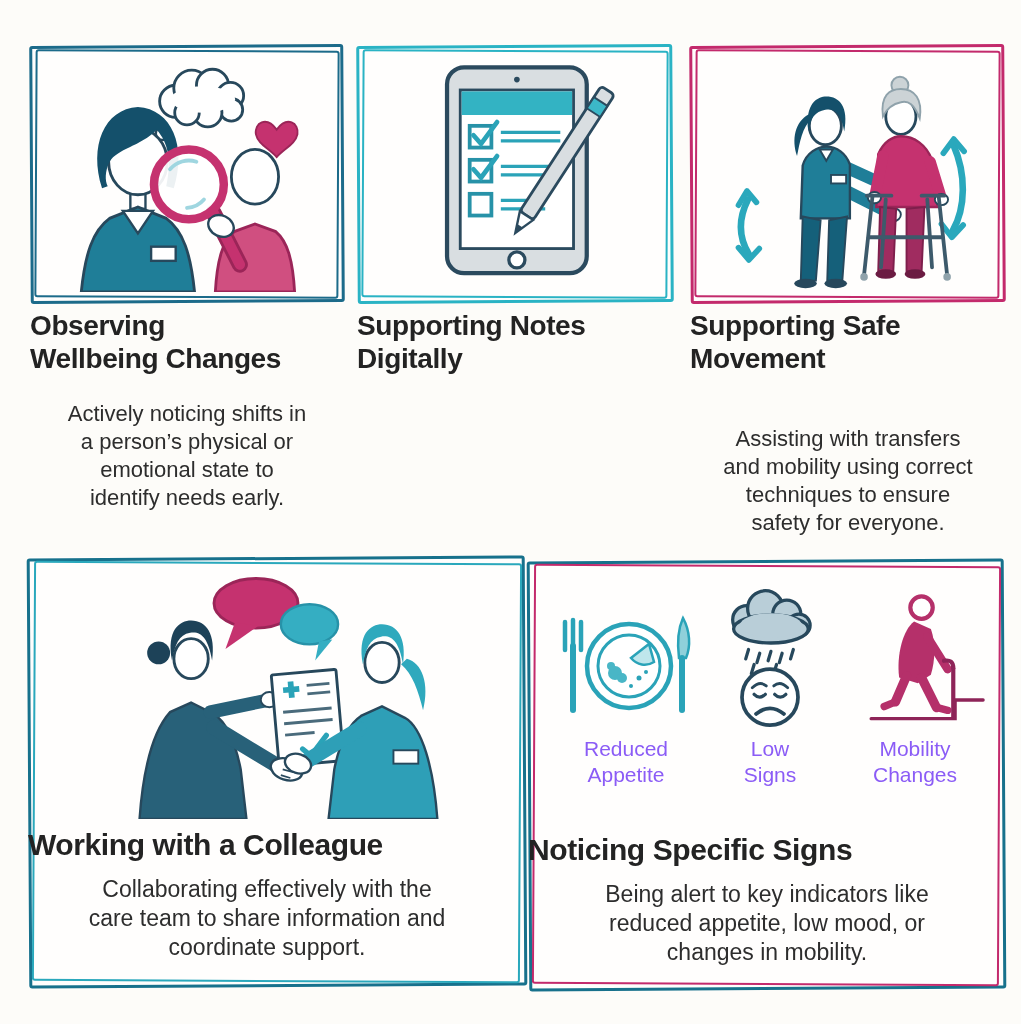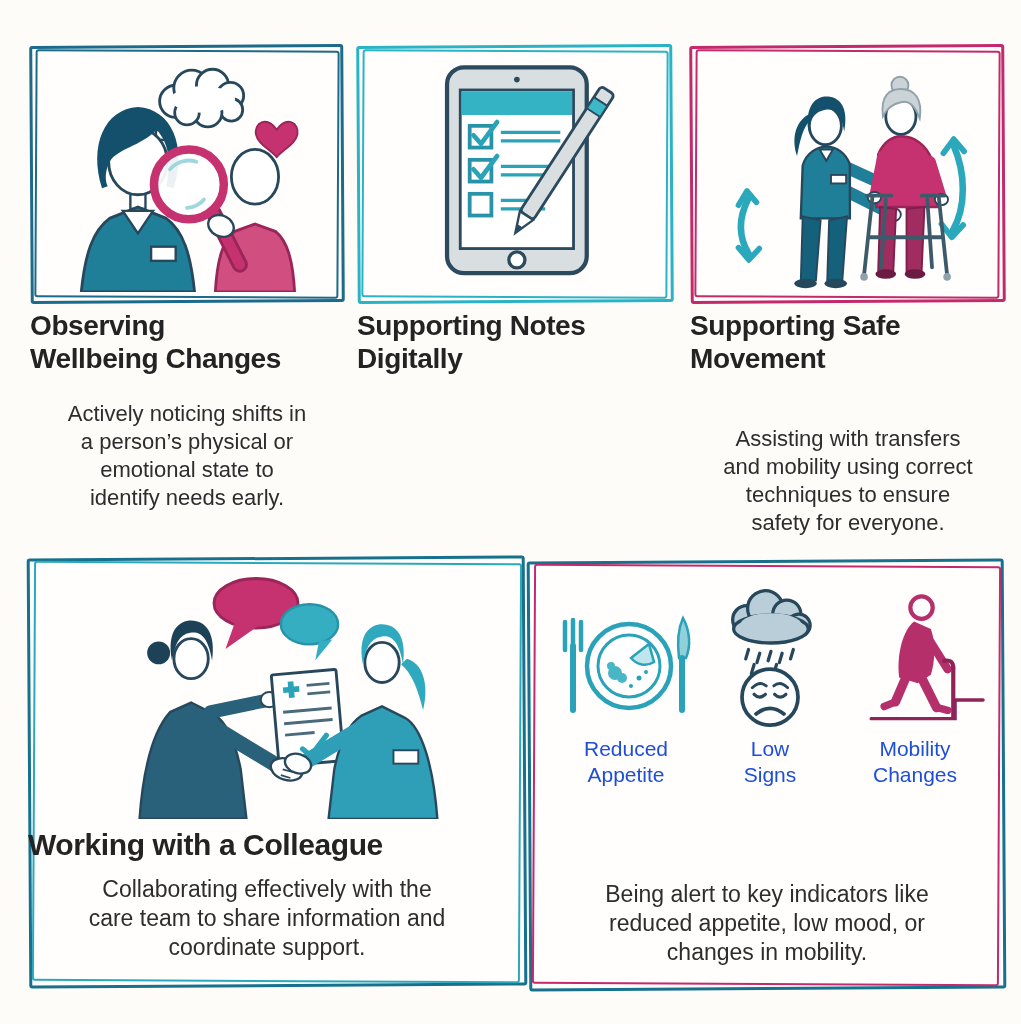--- a/index.html
+++ b/index.html
@@ -18,21 +18,21 @@
   .panel-title{
     position:absolute;font-weight:bold;font-size:28px;
     line-height:1.17;letter-spacing:-0.4px;color:#232323;
   }
   .panel-body{
     position:absolute;text-align:center;font-size:22px;line-height:1.27;color:#2d2d2d;
   }
   .big-title{font-size:30px;}
   .big-body{font-size:23px;line-height:1.26;}
   .sign-item{position:absolute;text-align:center;}
-  .sign-label{font-size:21px;line-height:1.25;color:#1d4ed8;text-align:center;margin-top:4px;}
+  .sign-label{font-size:21px;line-height:1.25;color:#8b5cf6;text-align:center;margin-top:4px;}
 </style>
 </head>
 <body>
 
 <div class="canvas">
 
   <div class="sketch fill-white" style="--c1:#1c6b8a;--c2:#1c6b8a;left:30px;top:45px;width:314px;height:258px;">
     <div class="b1"></div>
       <div class="b2"></div>
     <div class="illus">
@@ -297,18 +297,19 @@
         <line x1="66" y1="94" x2="54" y2="122" stroke="#b5306a" stroke-width="10" stroke-linecap="round"></line>
         <line x1="54" y1="122" x2="42" y2="127" stroke="#b5306a" stroke-width="8" stroke-linecap="round"></line>
         <path d="M116 86 Q 116 76 106 78" stroke="#8e2458" stroke-width="4.5" fill="none" stroke-linecap="round"></path>
         <line x1="116" y1="86" x2="116" y2="138" stroke="#8e2458" stroke-width="4.5" stroke-linecap="round"></line>
         <path d="M28 140 L118 140 L118 120 L148 120" stroke="#8e2458" stroke-width="3.5" fill="none" stroke-linecap="round"></path>
       </svg>
       <div class="sign-label pre">Mobility
 Changes</div>
     </div>
 
+    <div class="panel-title big-title" style="left:0;top:272px;width:100%;">Noticing Specific Signs</div>
     <div class="panel-body big-body pre" style="left:14px;top:320px;width:450px;">Being alert to key indicators like
 reduced appetite, low mood, or
 changes in mobility.</div>
   </div>
 
 </div>
 
 </body></html>

